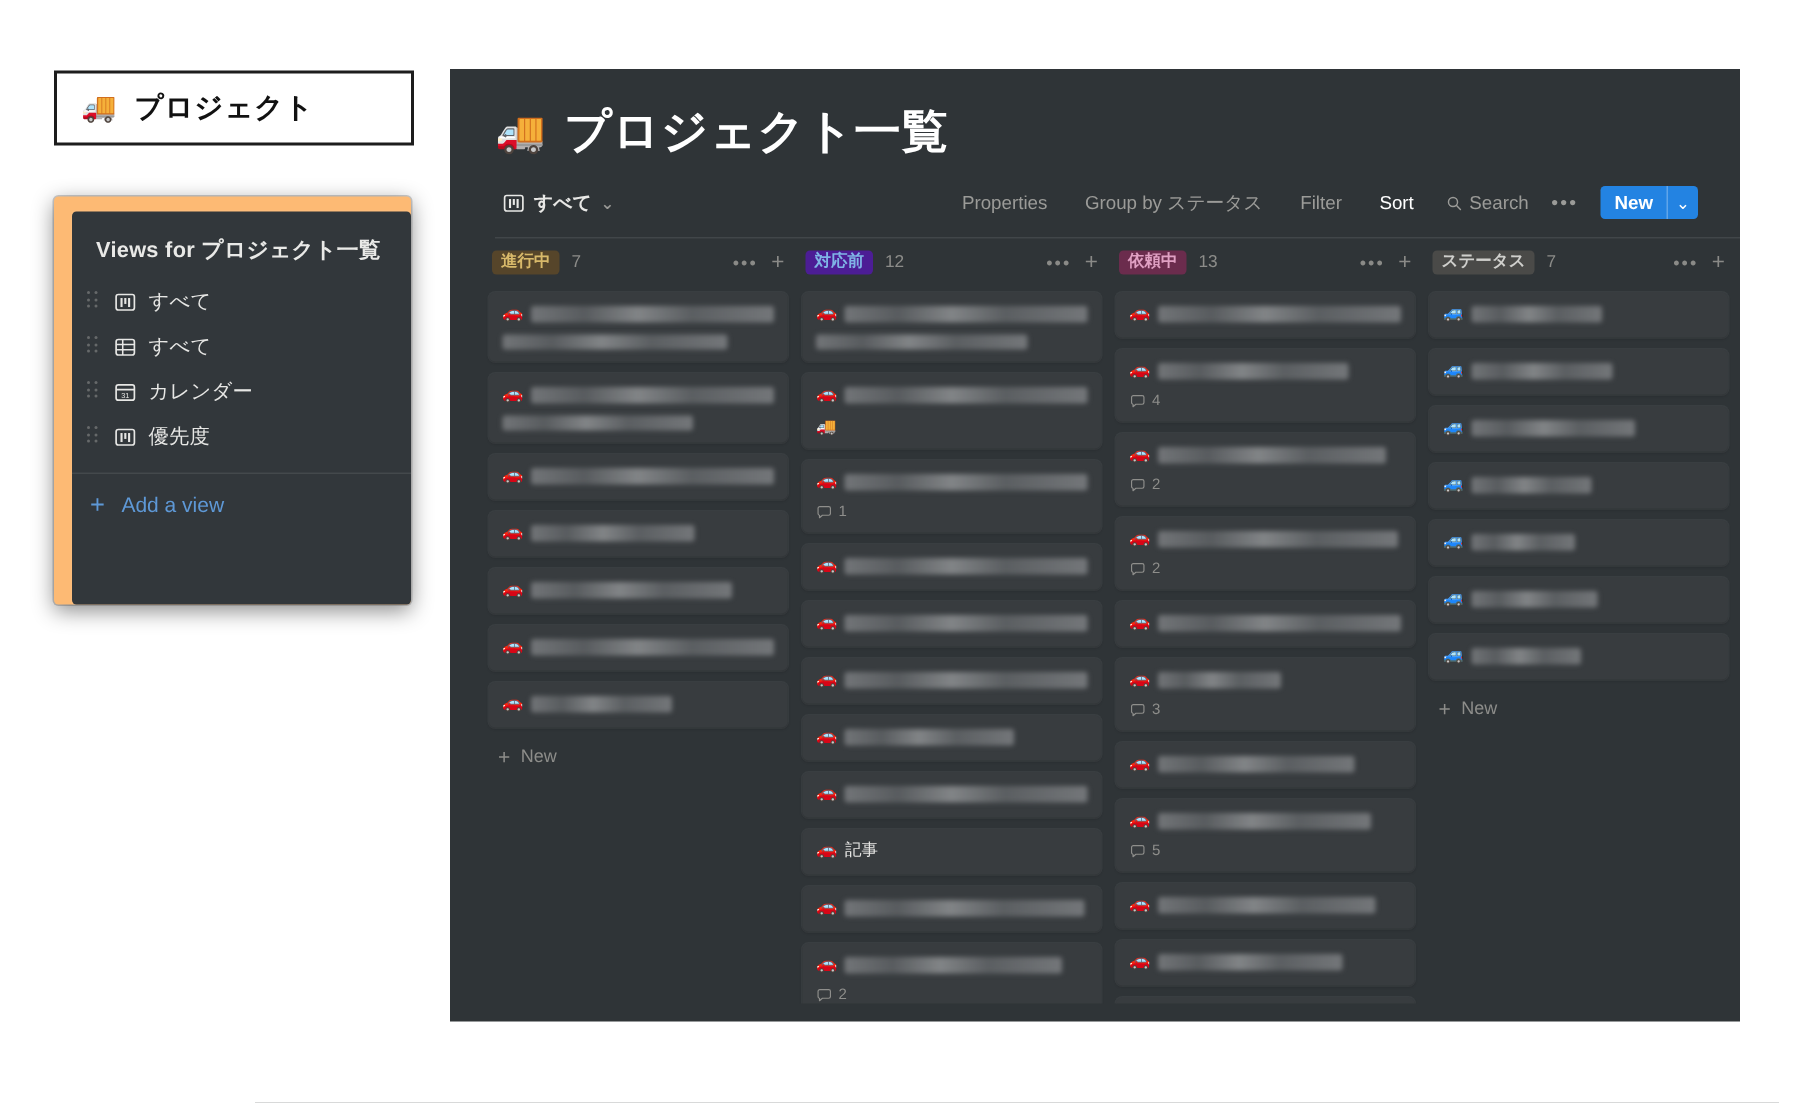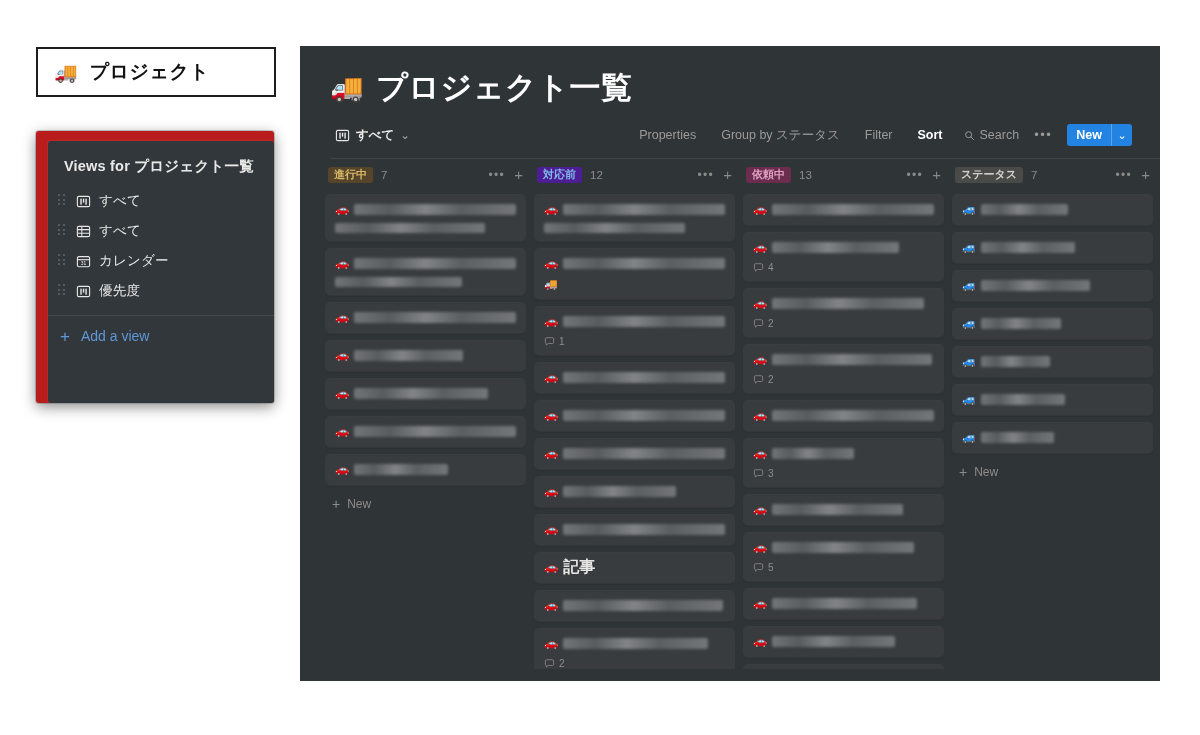--- a/index.html
+++ b/index.html
@@ -42,21 +42,21 @@
     letter-spacing: .5px;
   }
 
   
   .views-panel {
     position: absolute;
     left: 36px;
     top: 131px;
     width: 238px;
     height: 272px;
-    background: #b91c1c;
+    background: #fdba74;
     border-radius: 3px;
     box-shadow: 0 0 0 1px rgba(15,15,15,.2), 0 4px 14px rgba(0,0,0,.45);
     box-sizing: border-box;
     padding-top: 2px;
   }
   .views-inner {
     position: absolute;
     left: 12px;
     top: 10px;
     right: 0px;
@@ -173,21 +173,21 @@
   .toolbar-spacer { flex: 1; }
   .tb-item {
     font-size: 12.5px;
     color: #9b9b98;
     margin-left: 17px;
     cursor: pointer;
     white-space: nowrap;
     padding: 3px 4px;
     border-radius: 3px;
   }
-  .tb-item.active { color: #ffffff; font-weight: 700; }
+  .tb-item.active { color: #ffffff; font-weight: 400; }
   .tb-search {
     display: flex;
     align-items: center;
     gap: 5px;
     margin-left: 17px;
     color: #9b9b98;
     font-size: 12.5px;
     cursor: pointer;
   }
   .tb-dots {
@@ -308,22 +308,22 @@
   .card-meta {
     display: flex;
     align-items: center;
     gap: 4px;
     margin-top: 7px;
     color: #8e8e8b;
     font-size: 10px;
   }
   .card-text {
     color: #e6e6e4;
-    font-size: 16px;
-    font-weight: 700;
+    font-size: 11px;
+    font-weight: 400;
     line-height: 14px;
   }
   .col-new {
     display: flex;
     align-items: center;
     gap: 7px;
     color: #8d8d8a;
     font-size: 12px;
     padding: 12px 0 0 6px;
     cursor: pointer;

